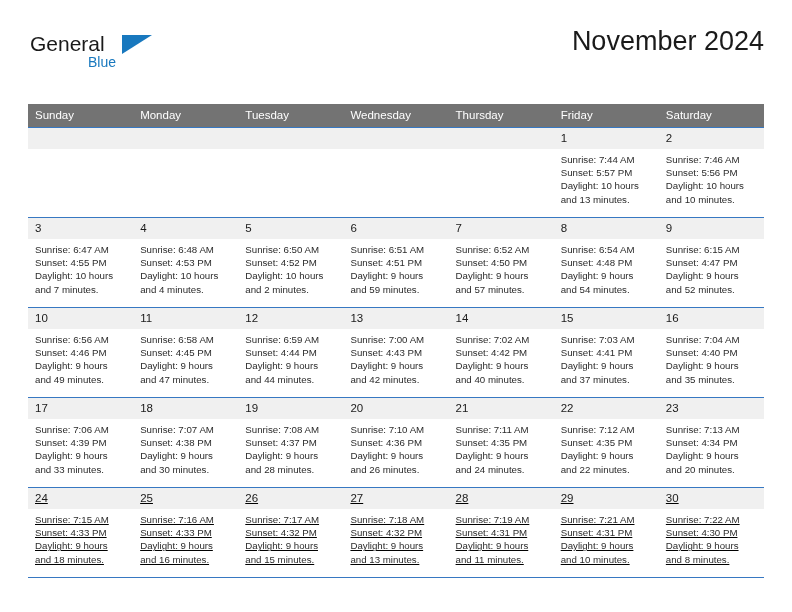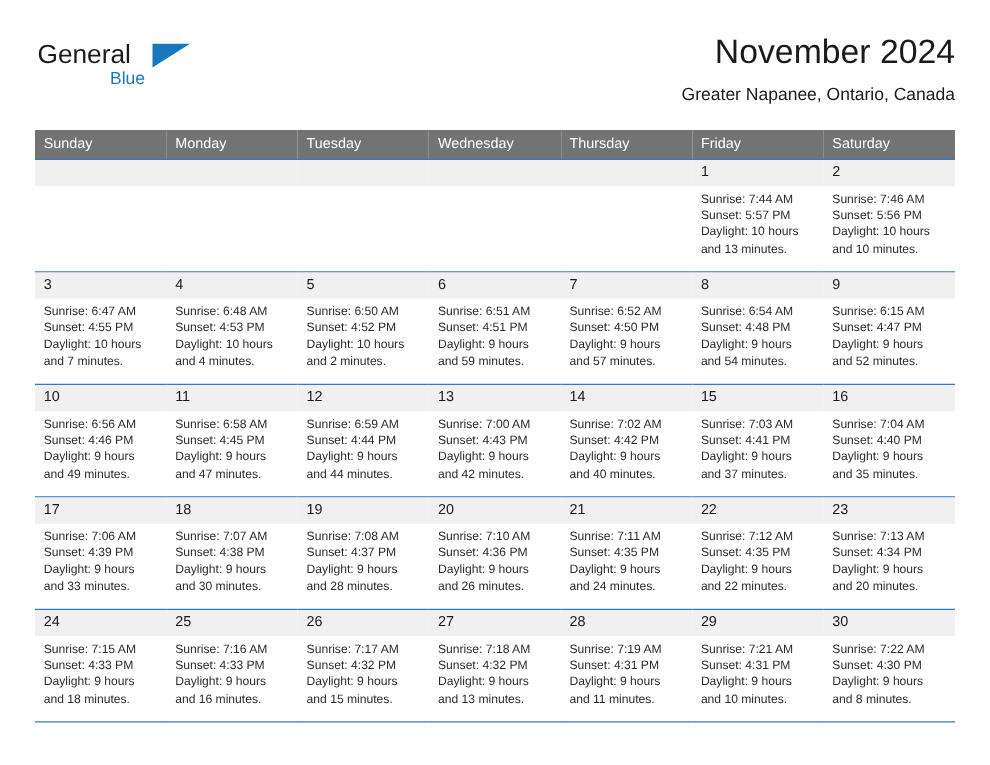--- a/index.html
+++ b/index.html
@@ -60,21 +60,20 @@
     left: 60px;
     top: 22px;
     font-size: 14px;
     color: #1878be;
     font-family: "Liberation Sans", sans-serif;
   }
   .title-block {
     position: absolute;
     right: 0;
     top: 0;
-    text-align: right;
   }
   .title {
     font-size: 27px;
     color: #1a1a1a;
     line-height: 34px;
     white-space: nowrap;
   }
   .subtitle {
     font-size: 14px;
     color: #1a1a1a;
@@ -128,36 +127,36 @@
   }
   .info {
     padding: 4px 6px 0 7px;
     font-size: 9.7px;
     line-height: 13.2px;
     color: #2b2b2b;
   }
   .info div { white-space: nowrap; }
   .calendar tr.weekrow:last-child td {
     border-bottom: 1px solid #3778c2;
+    text-decoration: underline;
   }
 </style>
 </head>
 <body>
 
 <div class="page">
 
   <div class="header">
     <div class="logo">
       <span class="logo-general">General</span>
       <span class="logo-tri"></span>
       <span class="logo-blue">Blue</span>
     </div>
     <div class="title-block">
       <div class="title">November 2024</div>
-      <div class="subtitle">Greater Napanee, Ontario, Canada</div>
     </div>
   </div>
 
   <table class="calendar">
     <thead>
       <tr id="weekday-row">
           <th>Sunday</th>
           <th>Monday</th>
           <th>Tuesday</th>
           <th>Wednesday</th>

